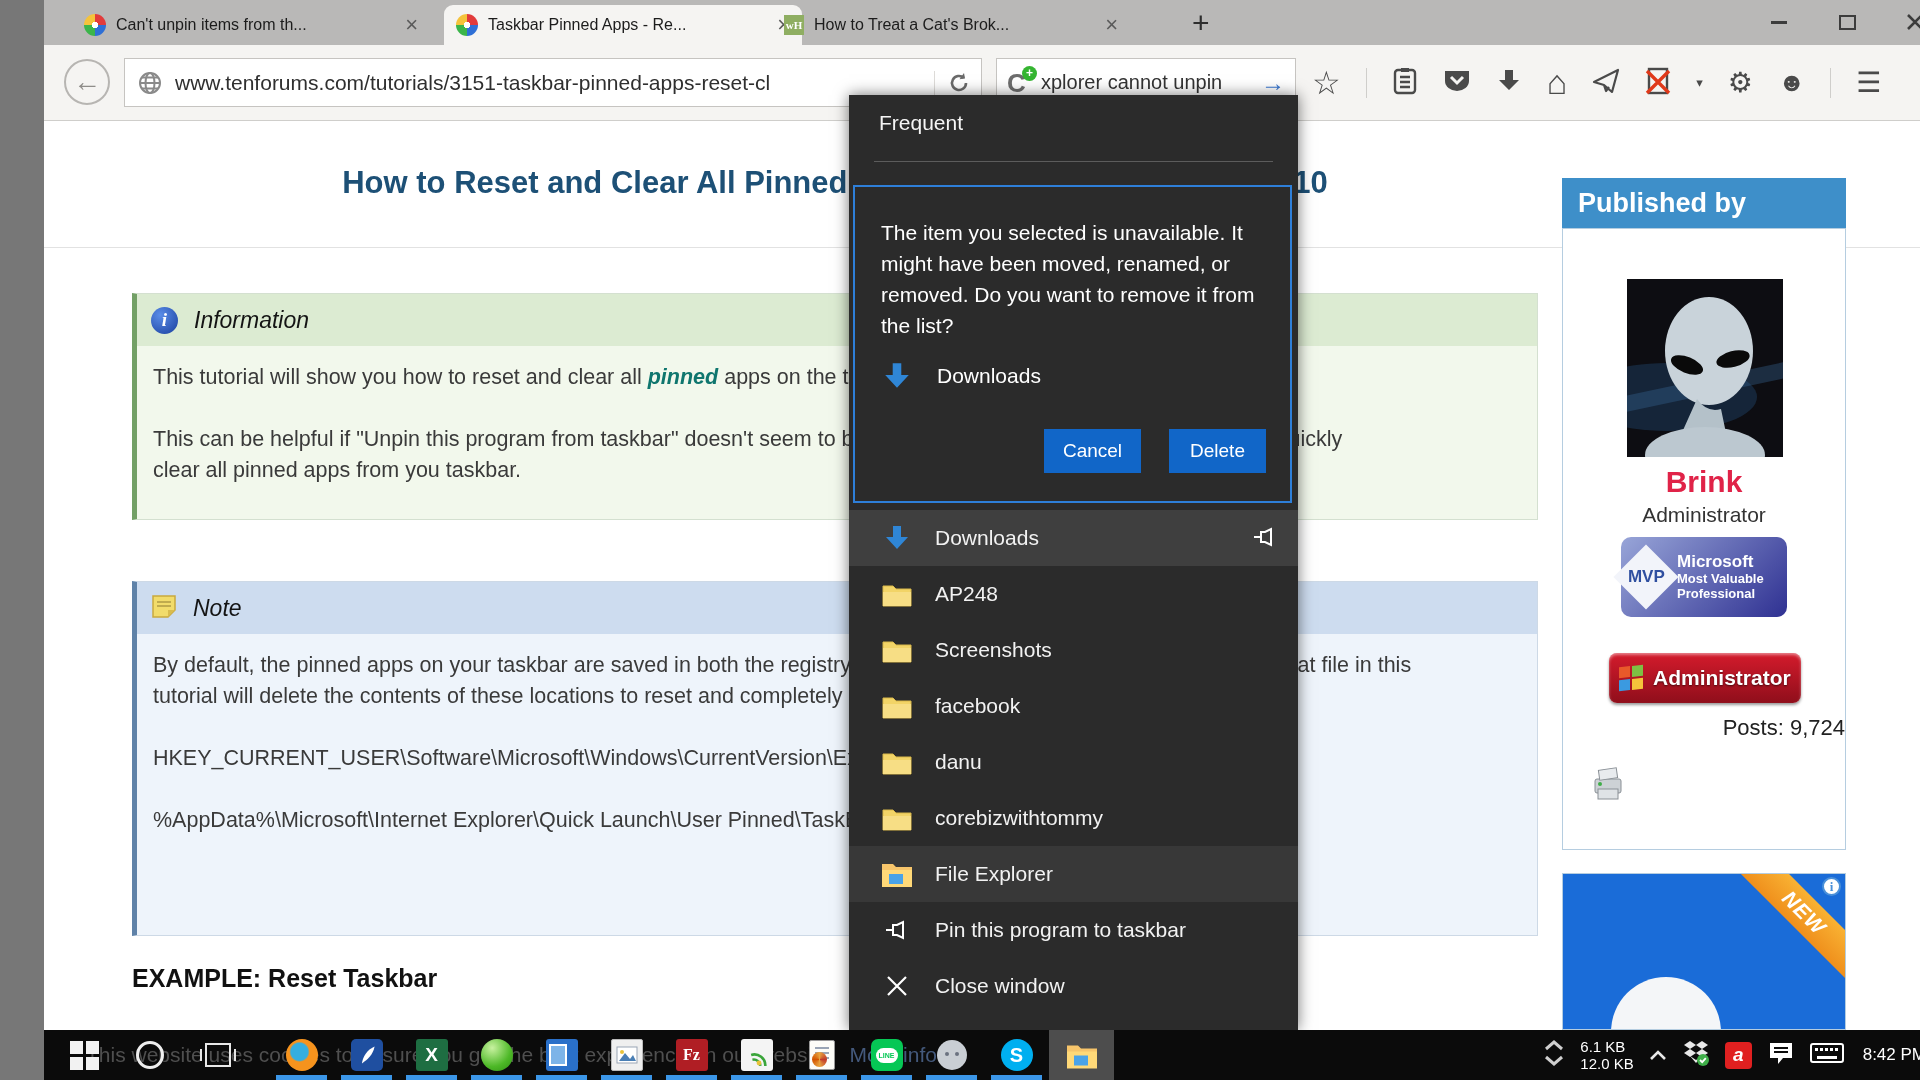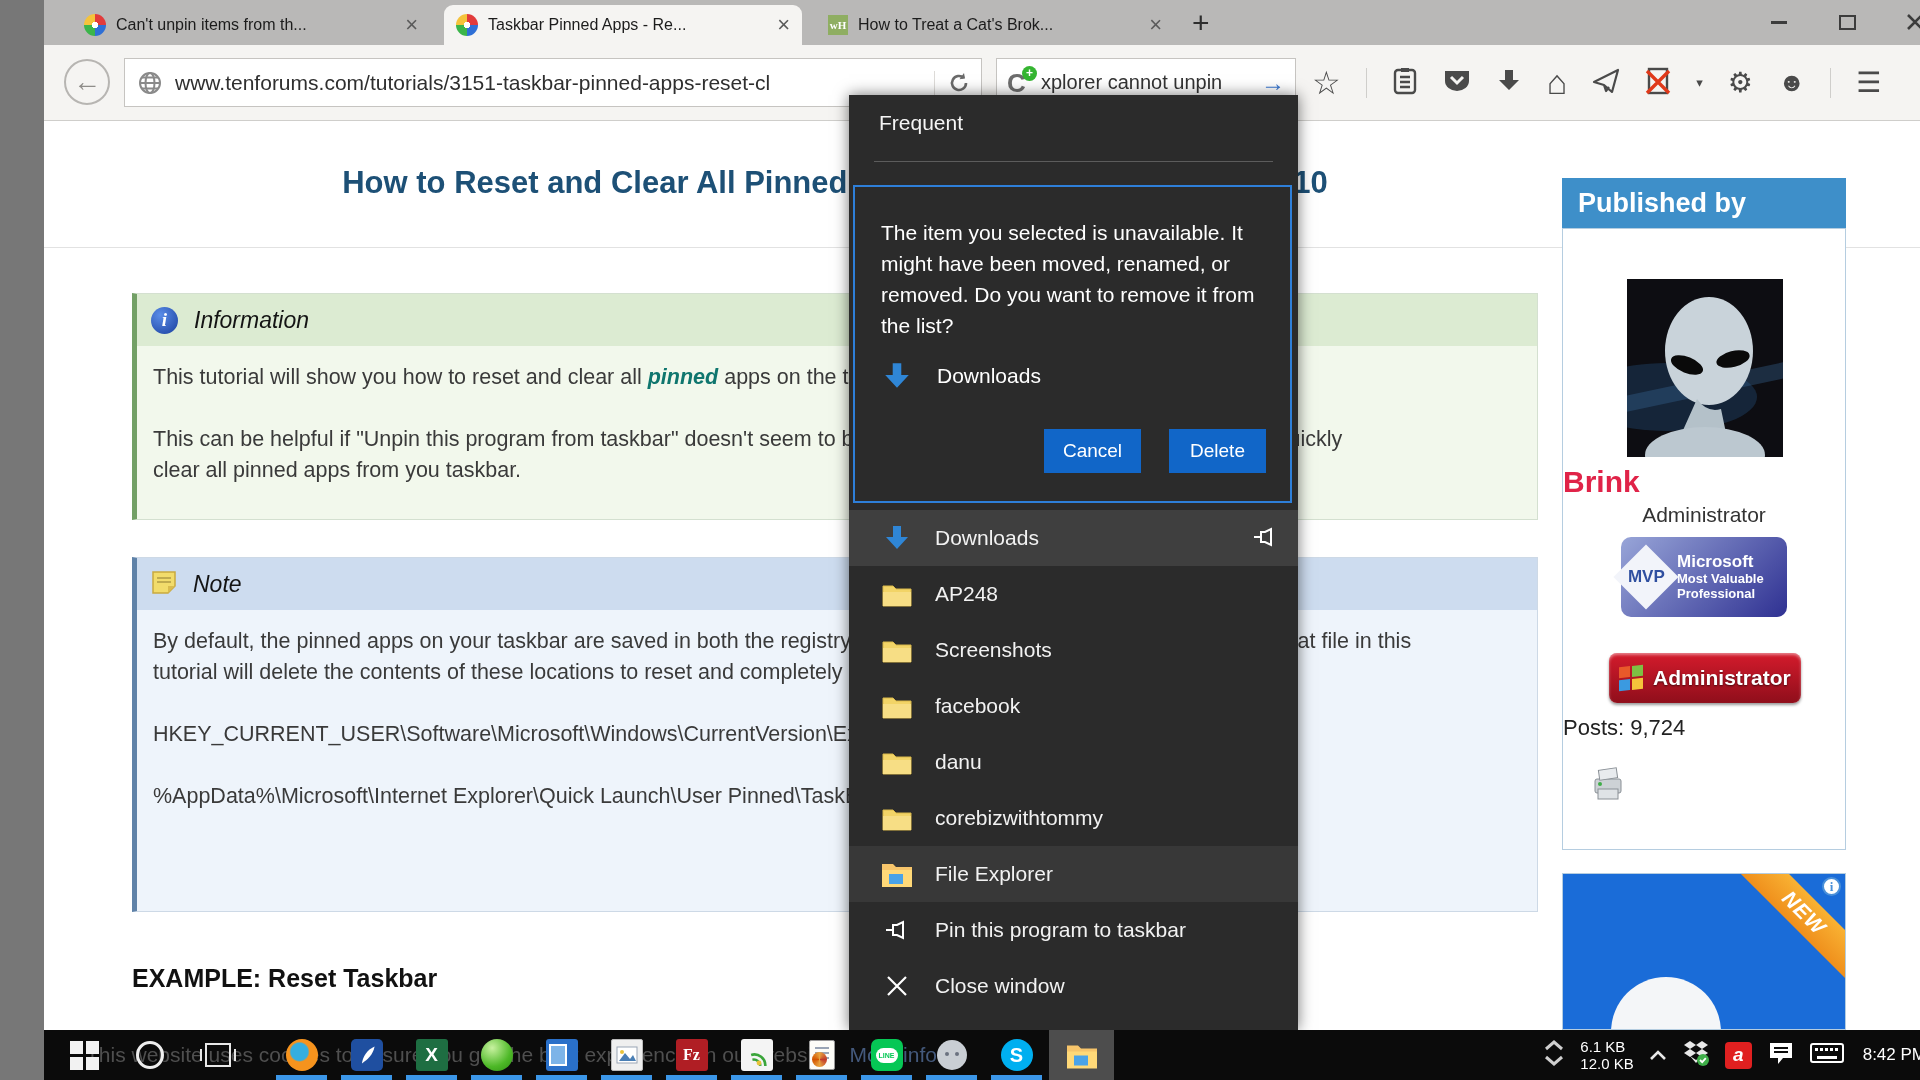--- a/index.html
+++ b/index.html
@@ -45,57 +45,57 @@
   .actions{position:absolute;left:1268px;top:13px;height:49px;display:flex;align-items:center;gap:25px;color:#4a4a4a;}
   .actions .glyph{font-size:28px;} .actions .divider{width:1px;height:30px;background:#cfcecb;}
   .actions .small{font-size:13px;}
   
   .content{position:absolute;left:0;top:121px;width:1896px;height:909px;background:#fff;}
   .page-title{position:absolute;left:88px;top:44px;width:1406px;text-align:center;
               font-size:31px;font-weight:bold;color:#1d5076;}
   .title-rule{position:absolute;left:0;top:126px;width:1896px;height:1px;background:#e2e2e2;}
   .callout{position:absolute;left:88px;width:1406px;box-sizing:border-box;border:1px solid #d4e0d0;}
   .infobox{top:172px;height:227px;border-left:5px solid #73a066;background:#f2f8ec;}
-  .notebox{top:436px;height:355px;border-left:5px solid #5f82a8;border-color:#cdd9e6;border-left-color:#5f82a8;background:#eef4fb;}
+  .notebox{top:460px;height:355px;border-left:5px solid #5f82a8;border-color:#cdd9e6;border-left-color:#5f82a8;background:#eef4fb;}
   .co-hdr{height:52px;display:flex;align-items:center;gap:16px;padding-left:14px;}
   .infobox .co-hdr{background:#dcebd2;} .notebox .co-hdr{background:#cddcef;}
   .co-hdr .t{font-size:23px;font-weight:normal;font-style:italic;color:#141414;}
   .co-body{padding:16px 16px 0 16px;font-size:21.5px;color:#3a3a3a;line-height:31px;}
   .co-body .ln{white-space:nowrap;}
   .gap{height:31px;}
   .blue-link{color:#0f766e;font-weight:bold;font-style:italic;}
   .lbl{font-weight:bold;color:#1a1a1a;}
   .info-ic{width:27px;height:27px;border-radius:50%;background:radial-gradient(circle at 35% 30%,#5a8de8,#1a3f9e);
            color:#fff;font-family:"Liberation Serif",serif;font-style:italic;font-weight:bold;font-size:19px;
            display:flex;align-items:center;justify-content:center;}
   .example{position:absolute;left:88px;top:843px;font-size:25px;font-weight:bold;color:#111;}
   
   .pub-hdr{position:absolute;left:1518px;top:57px;width:284px;height:50px;background:#3e8fc9;
            color:#fff;font-size:27px;font-weight:bold;line-height:50px;padding-left:16px;box-sizing:border-box;}
   .profile{position:absolute;left:1518px;top:107px;width:284px;height:622px;background:#fff;
            border:1px solid #b5cde0;box-sizing:border-box;}
   .avatar{position:absolute;left:64px;top:50px;}
-  .uname{position:absolute;left:0;top:236px;width:100%;text-align:left;font-size:30px;font-weight:bold;color:#e02348;}
+  .uname{position:absolute;left:0;top:236px;width:100%;text-align:center;font-size:30px;font-weight:bold;color:#e02348;}
   .urole{position:absolute;left:0;top:274px;width:100%;text-align:center;font-size:21px;color:#333;}
   .mvp{position:absolute;left:58px;top:308px;width:166px;height:80px;border-radius:10px;
        background:linear-gradient(135deg,#98a5d8,#2f3192);display:flex;align-items:center;}
   .mvp .dia{width:46px;height:46px;background:#f2f4fa;transform:rotate(45deg);margin-left:2px;
             display:flex;align-items:center;justify-content:center;flex:0 0 46px;}
   .mvp .dia span{transform:rotate(-45deg);color:#2f4fa0;font-weight:bold;font-size:17px;}
   .mvp .txt{color:#fff;margin-left:8px;line-height:1.15;}
   .mvp .m1{font-size:17px;font-weight:bold;} .mvp .m2{font-size:13px;font-weight:bold;}
   .adminbadge{position:absolute;left:46px;top:424px;width:192px;height:50px;border-radius:8px;
               background:linear-gradient(#d41b2c,#8f0e1b);box-shadow:inset 0 2px 3px rgba(255,255,255,.45),0 2px 3px rgba(0,0,0,.4);
               display:flex;align-items:center;}
   .winflag{display:grid;grid-template-columns:11px 11px;grid-template-rows:11px 11px;gap:2px;
            transform:skewY(-6deg);margin-left:10px;}
   .winflag i{display:block;} .winflag i:nth-child(1){background:#e8592a;} .winflag i:nth-child(2){background:#7ec043;}
   .winflag i:nth-child(3){background:#3b9ae0;} .winflag i:nth-child(4){background:#f5c33b;}
   .adminbadge .t{color:#fff;font-weight:bold;font-size:21px;margin-left:10px;text-shadow:0 1px 2px rgba(0,0,0,.6);}
-  .posts{position:absolute;left:0;top:486px;width:100%;text-align:left;font-size:22px;color:#222;}
+  .posts{position:absolute;left:0;top:486px;width:100%;text-align:right;font-size:22px;color:#222;}
   .printer{position:absolute;left:22px;top:532px;}
   .adbox{position:absolute;left:1518px;top:752px;width:284px;height:157px;background:#1a6cd8;
          border:1px solid #b5cde0;box-sizing:border-box;overflow:hidden;}
   .ad-ribbon{position:absolute;right:-44px;top:22px;width:170px;height:34px;background:linear-gradient(#f9b233,#ef8f1c);
              transform:rotate(45deg);display:flex;align-items:center;justify-content:center;
              color:#fff;font-weight:bold;font-style:italic;font-size:21px;letter-spacing:1px;}
   .ad-info{position:absolute;right:4px;top:3px;width:19px;height:19px;border-radius:50%;border:2px solid #4a90d9;
            background:#fff;color:#4a90d9;font-size:13px;font-weight:bold;font-family:"Liberation Serif",serif;
            display:flex;align-items:center;justify-content:center;box-sizing:border-box;}
   .ad-circle{position:absolute;left:48px;bottom:-58px;width:110px;height:110px;border-radius:50%;background:#f4f6f8;}
@@ -178,21 +178,21 @@
     <div class="tab" style="left:28px;width:358px;">
       <span class="fav-tf"></span>
       <span class="title">Can't unpin items from th...</span>
       <span class="x">×</span>
     </div>
     <div class="tab active" style="left:400px;width:358px;">
       <span class="fav-tf"></span>
       <span class="title">Taskbar Pinned Apps - Re...</span>
       <span class="x">×</span>
     </div>
-    <div class="tab" style="left:772px;width:358px;text-align:center;">
+    <div class="tab" style="left:728px;width:358px;text-align:center;">
       <span class="fav-wh">wH</span>
       <span class="title">How to Treat a Cat's Brok...</span>
       <span class="x">×</span>
     </div>
     <div class="newtab">+</div>
     <div class="winctl wc-min">
         <span></span>
       </div>
     <div class="winctl wc-res">
         <span></span>

